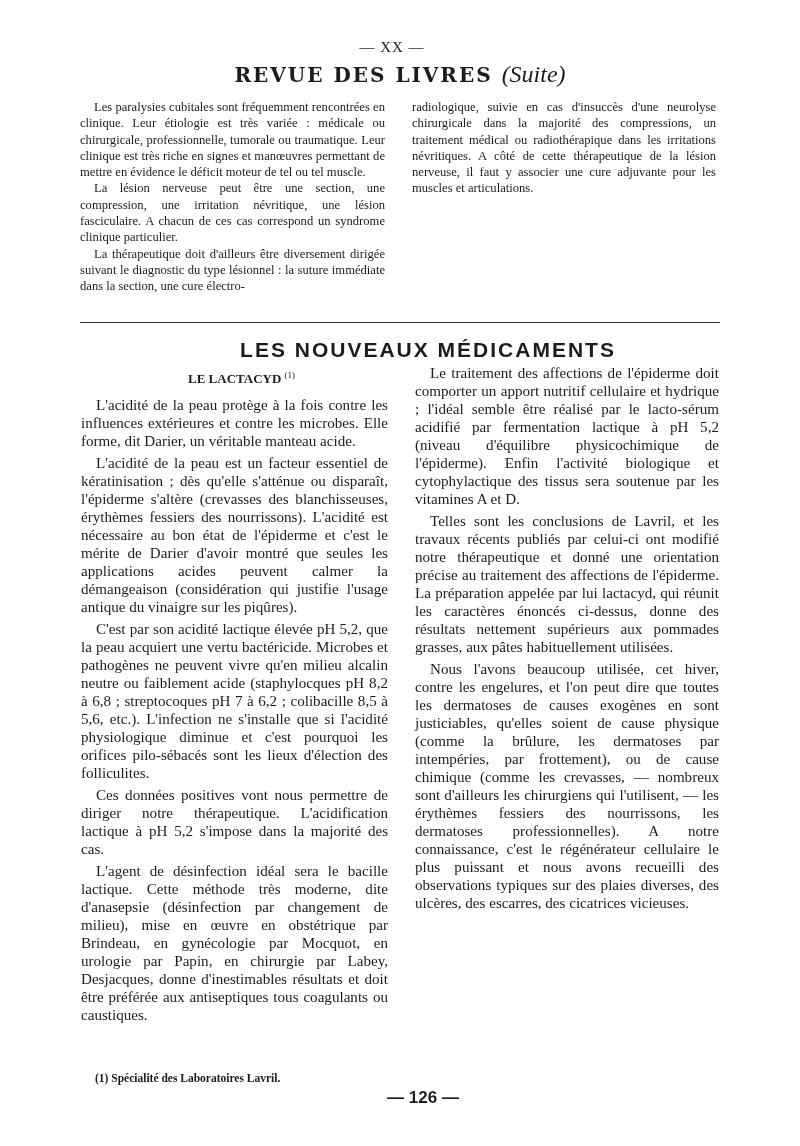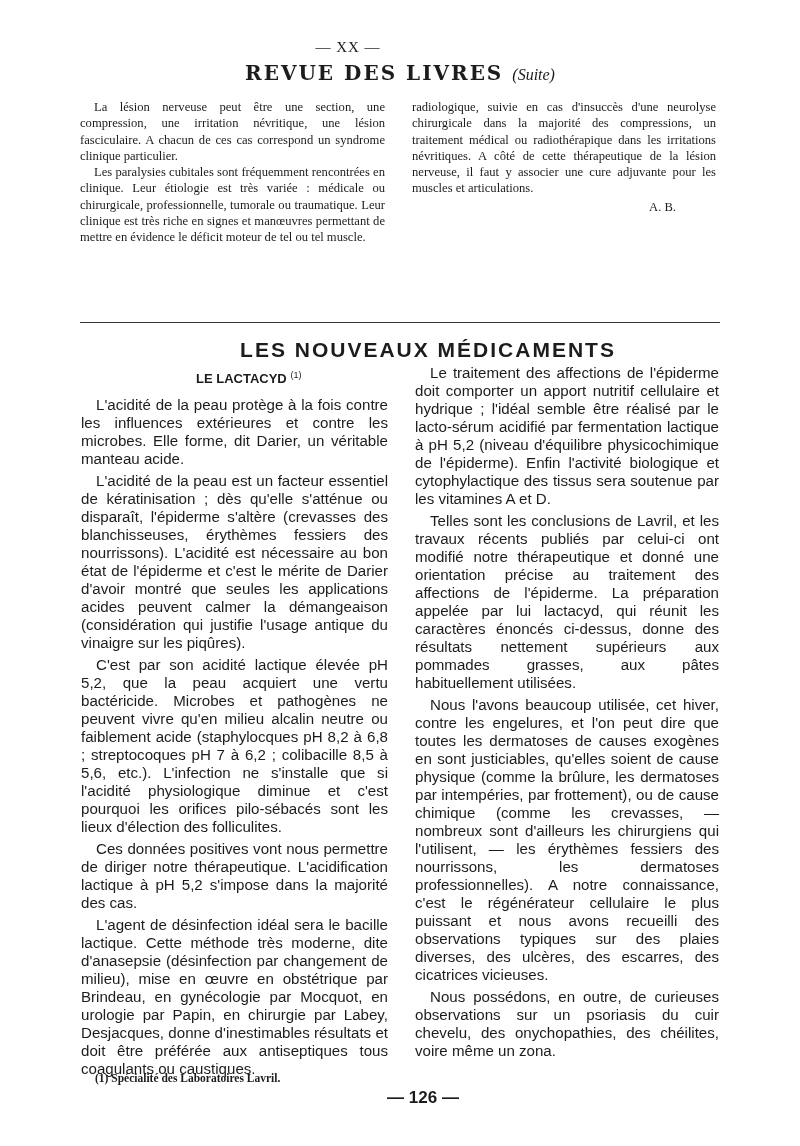--- a/index.html
+++ b/index.html
@@ -3,45 +3,45 @@
 <meta charset="utf-8">
 <style>
   html, body { margin: 0; padding: 0; }
   body {
     width: 800px; height: 1146px; background: #ffffff; color: #1c1c1c;
     font-family: "DejaVu Serif", "Liberation Serif", serif;
     position: relative; overflow: hidden;
   }
   .page-num-top {
     position: absolute; top: 39px; left: 0; width: 696px; text-align: center;
-    font-family: "Liberation Serif", serif; font-size: 15px; letter-spacing: 1px;
+    font-family: "Liberation Serif", serif; font-size: 15px; letter-spacing: 1px; padding-left: 44px;
   }
   .review-title {
     position: absolute; top: 61px; left: 0; width: 800px; text-align: center;
     font-family: "DejaVu Serif", serif; font-weight: bold; font-size: 20px; letter-spacing: 2px;
   }
-  .review-title .suite { font-family: "Liberation Serif", serif; font-style: italic; font-weight: normal; font-size: 16px; letter-spacing: 0; }
+  .review-title .suite { font-family: "Liberation Serif", serif; font-style: italic; font-weight: normal; font-size: 24px; letter-spacing: 0; }
   .col { position: absolute; text-align: justify; }
   .small { font-family: "Liberation Serif", serif; font-size: 12.6px; line-height: 16.3px; }
   .small p { margin: 0; text-indent: 14px; }
   .rev-left { left: 80px; top: 99px; width: 305px; }
   .rev-right { left: 412px; top: 99px; width: 304px; }
   .signature { text-align: right; margin-top: 2px; padding-right: 40px; }
   .rule { position: absolute; left: 80px; top: 322px; width: 640px; height: 0; border-top: 1.5px solid #333; }
   .section-title {
     position: absolute; top: 338px; left: 9px; width: 800px; text-align: center;
     font-family: Liberation Sans, sans-serif; font-weight: bold; font-size: 21px; letter-spacing: 2px;
     padding-left: 38px; box-sizing: border-box;
   }
   .sub-title {
-    position: absolute; top: 370px; left: 172px;
-    font-family: Liberation Sans, sans-serif; font-weight: bold; font-size: 13px; padding-left: 24px;
+    position: absolute; top: 370px; left: 164px;
+    font-family: Liberation Serif, serif; font-weight: bold; font-size: 13px; padding-left: 24px;
   }
   .sub-title sup { font-size: 9px; font-weight: normal; }
-  .big { font-family: Liberation Sans, sans-serif; font-size: 15.1px; line-height: 18px; }
+  .big { font-family: Liberation Serif, serif; font-size: 15.1px; line-height: 18px; }
   .big p { margin: 0 0 4px 0; text-indent: 15px; }
   .main-left { left: 81px; top: 396px; width: 307px; }
   .main-right { left: 415px; top: 364px; width: 304px; }
   .footnote {
     position: absolute; left: 95px; top: 1072px;
     font-family: "Liberation Serif", serif; font-size: 11.5px; font-weight: bold;
   }
   .page-num-bottom {
     position: absolute; top: 1088px; left: 8px; width: 800px; text-align: center;
     font-family: "Liberation Sans", sans-serif; font-weight: bold; font-size: 17px;
@@ -52,27 +52,27 @@
 <body>
 
 <div class="page-num-top">— XX —</div>
 
 <div class="review-title">
   <span>REVUE DES LIVRES</span>
   <span class="suite">(Suite)</span>
 </div>
 
 <div class="col small rev-left">
+  <p>Les paralysies cubitales sont fréquemment rencontrées en clinique. Leur étiologie est très variée : médicale ou chirurgicale, professionnelle, tumorale ou traumatique. Leur clinique est très riche en signes et manœuvres permettant de mettre en évidence le déficit moteur de tel ou tel muscle.</p>
   <p>La lésion nerveuse peut être une section, une compression, une irritation névritique, une lésion fasciculaire. A chacun de ces cas correspond un syndrome clinique particulier.</p>
-  <p>Les paralysies cubitales sont fréquemment rencontrées en clinique. Leur étiologie est très variée : médicale ou chirurgicale, professionnelle, tumorale ou traumatique. Leur clinique est très riche en signes et manœuvres permettant de mettre en évidence le déficit moteur de tel ou tel muscle.</p>
+  <p>La thérapeutique doit d'ailleurs être diversement dirigée suivant le diagnostic du type lésionnel : la suture immédiate dans la section, une cure électro-</p>
 </div>
 
 <div class="col small rev-right">
   <p style="text-indent:0">radiologique, suivie en cas d'insuccès d'une neurolyse chirurgicale dans la majorité des compressions, un traitement médical ou radiothérapique dans les irritations névritiques. A côté de cette thérapeutique de la lésion nerveuse, il faut y associer une cure adjuvante pour les muscles et articulations.</p>
-  <div class="signature">A. B.</div>
 </div>
 
 <div class="rule"></div>
 
 <div class="section-title">LES NOUVEAUX MÉDICAMENTS</div>
 
 <div class="sub-title">
   <span>LE LACTACYD</span>
   <sup>(1)</sup>
 </div>
@@ -82,18 +82,17 @@
   <p>L'acidité de la peau est un facteur essentiel de kératinisation ; dès qu'elle s'atténue ou disparaît, l'épiderme s'altère (crevasses des blanchisseuses, érythèmes fessiers des nourrissons). L'acidité est nécessaire au bon état de l'épiderme et c'est le mérite de Darier d'avoir montré que seules les applications acides peuvent calmer la démangeaison (considération qui justifie l'usage antique du vinaigre sur les piqûres).</p>
   <p>C'est par son acidité lactique élevée pH 5,2, que la peau acquiert une vertu bactéricide. Microbes et pathogènes ne peuvent vivre qu'en milieu alcalin neutre ou faiblement acide (staphylocques pH 8,2 à 6,8 ; streptocoques pH 7 à 6,2 ; colibacille 8,5 à 5,6, etc.). L'infection ne s'installe que si l'acidité physiologique diminue et c'est pourquoi les orifices pilo-sébacés sont les lieux d'élection des folliculites.</p>
   <p>Ces données positives vont nous permettre de diriger notre thérapeutique. L'acidification lactique à pH 5,2 s'impose dans la majorité des cas.</p>
   <p>L'agent de désinfection idéal sera le bacille lactique. Cette méthode très moderne, dite d'anasepsie (désinfection par changement de milieu), mise en œuvre en obstétrique par Brindeau, en gynécologie par Mocquot, en urologie par Papin, en chirurgie par Labey, Desjacques, donne d'inestimables résultats et doit être préférée aux antiseptiques tous coagulants ou caustiques.</p>
 </div>
 
 <div class="col big main-right">
   <p>Le traitement des affections de l'épiderme doit comporter un apport nutritif cellulaire et hydrique ; l'idéal semble être réalisé par le lacto-sérum acidifié par fermentation lactique à pH 5,2 (niveau d'équilibre physicochimique de l'épiderme). Enfin l'activité biologique et cytophylactique des tissus sera soutenue par les vitamines A et D.</p>
   <p>Telles sont les conclusions de Lavril, et les travaux récents publiés par celui-ci ont modifié notre thérapeutique et donné une orientation précise au traitement des affections de l'épiderme. La préparation appelée par lui lactacyd, qui réunit les caractères énoncés ci-dessus, donne des résultats nettement supérieurs aux pommades grasses, aux pâtes habituellement utilisées.</p>
   <p>Nous l'avons beaucoup utilisée, cet hiver, contre les engelures, et l'on peut dire que toutes les dermatoses de causes exogènes en sont justiciables, qu'elles soient de cause physique (comme la brûlure, les dermatoses par intempéries, par frottement), ou de cause chimique (comme les crevasses, — nombreux sont d'ailleurs les chirurgiens qui l'utilisent, — les érythèmes fessiers des nourrissons, les dermatoses professionnelles). A notre connaissance, c'est le régénérateur cellulaire le plus puissant et nous avons recueilli des observations typiques sur des plaies diverses, des ulcères, des escarres, des cicatrices vicieuses.</p>
-  <p>Nous possédons, en outre, de curieuses observations sur un psoriasis du cuir chevelu, des onychopathies, des chéilites, voire même un zona.</p>
 </div>
 
 <div class="footnote">(1) Spécialité des Laboratoires Lavril.</div>
 
 <div class="page-num-bottom">— 126 —</div>
 
 </body></html>

